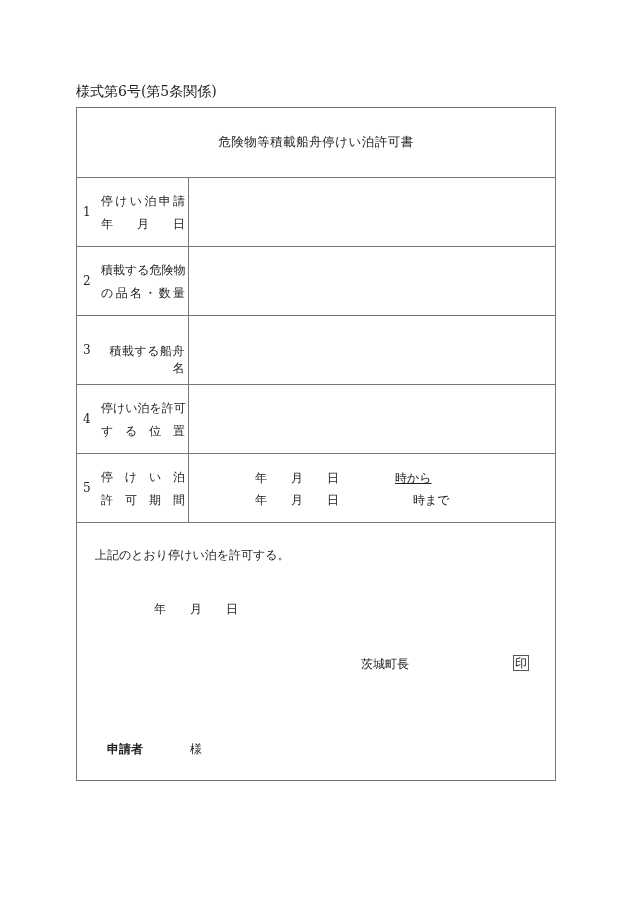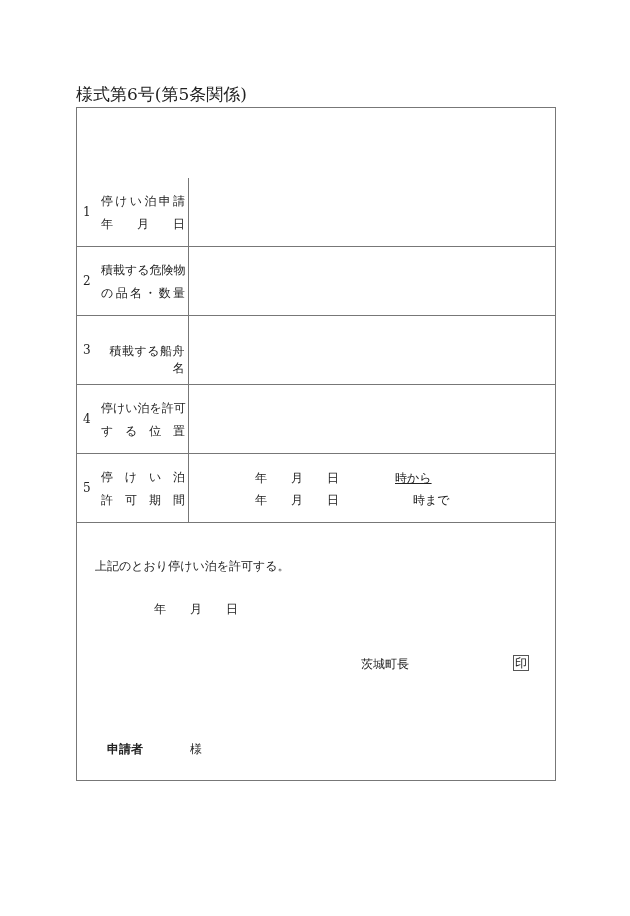--- a/index.html
+++ b/index.html
@@ -13,21 +13,21 @@
       position: relative;
       font-family: "DejaVu Serif", "Liberation Serif", serif;
       color: #222;
       font-size: 12px;
       overflow: hidden;
     }
     .form-label {
       position: absolute;
       left: 76px;
       top: 83px;
-      font-size: 17px;
+      font-size: 14px;
       letter-spacing: 0px;
     }
     .frame {
       position: absolute;
       left: 76px;
       top: 107px;
       width: 480px;
       height: 674px;
       border: 1px solid #777;
       box-sizing: border-box;
@@ -113,20 +113,23 @@
       font-size: 11px;
       line-height: 14px;
     }
   </style>
 </head>
 <body>
 
 <div class="form-label">様式第6号(第5条関係)</div>
 
 <div class="frame">
+  <div class="title-row">
+    <span class="doc-title">危険物等積載船舟停けい泊許可書</span>
+  </div>
 
   <div class="row" style="top:70px;">
     <div class="label-cell">
       <span class="num">1</span>
       <div class="lbl l1">
         <span>停</span>
         <span>け</span>
         <span>い</span>
         <span>泊</span>
         <span>申</span>
@@ -221,21 +224,21 @@
       <div class="period-line p2">
         <span style="left:0px;">年</span>
         <span style="left:36px;">月</span>
         <span style="left:72px;">日</span>
         <span style="left:158px;">時まで</span>
       </div>
     </div>
   </div>
 
   <div class="bottom-area">
-    <span class="t" style="left:18px; top:35px;">上記のとおり停けい泊を許可する。</span>
+    <span class="t" style="left:18px; top:24px;">上記のとおり停けい泊を許可する。</span>
     <span class="t" style="left:77px; top:78px;">年</span>
     <span class="t" style="left:113px; top:78px;">月</span>
     <span class="t" style="left:149px; top:78px;">日</span>
     <span class="t" style="left:284px; top:133px;text-align:right;">茨城町長</span>
     <span class="t seal" style="left:436px; top:132px;">印</span>
     <span class="t" style="left:30px; top:218px;font-weight:bold;">申請者</span>
     <span class="t" style="left:113px; top:218px;">様</span>
   </div>
 </div>
 

